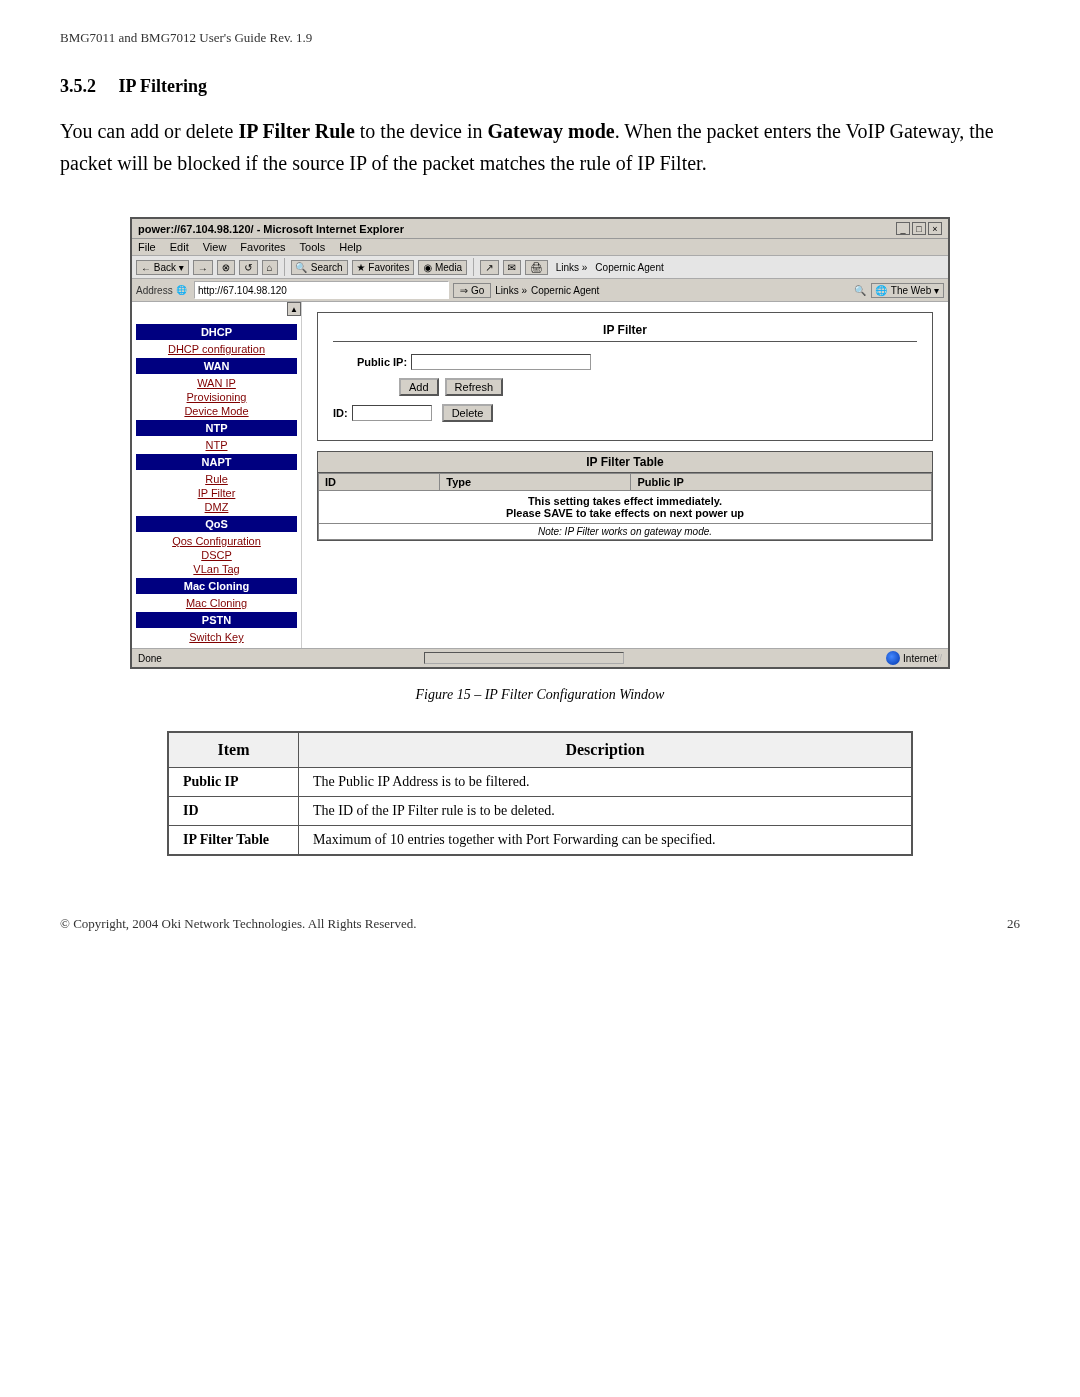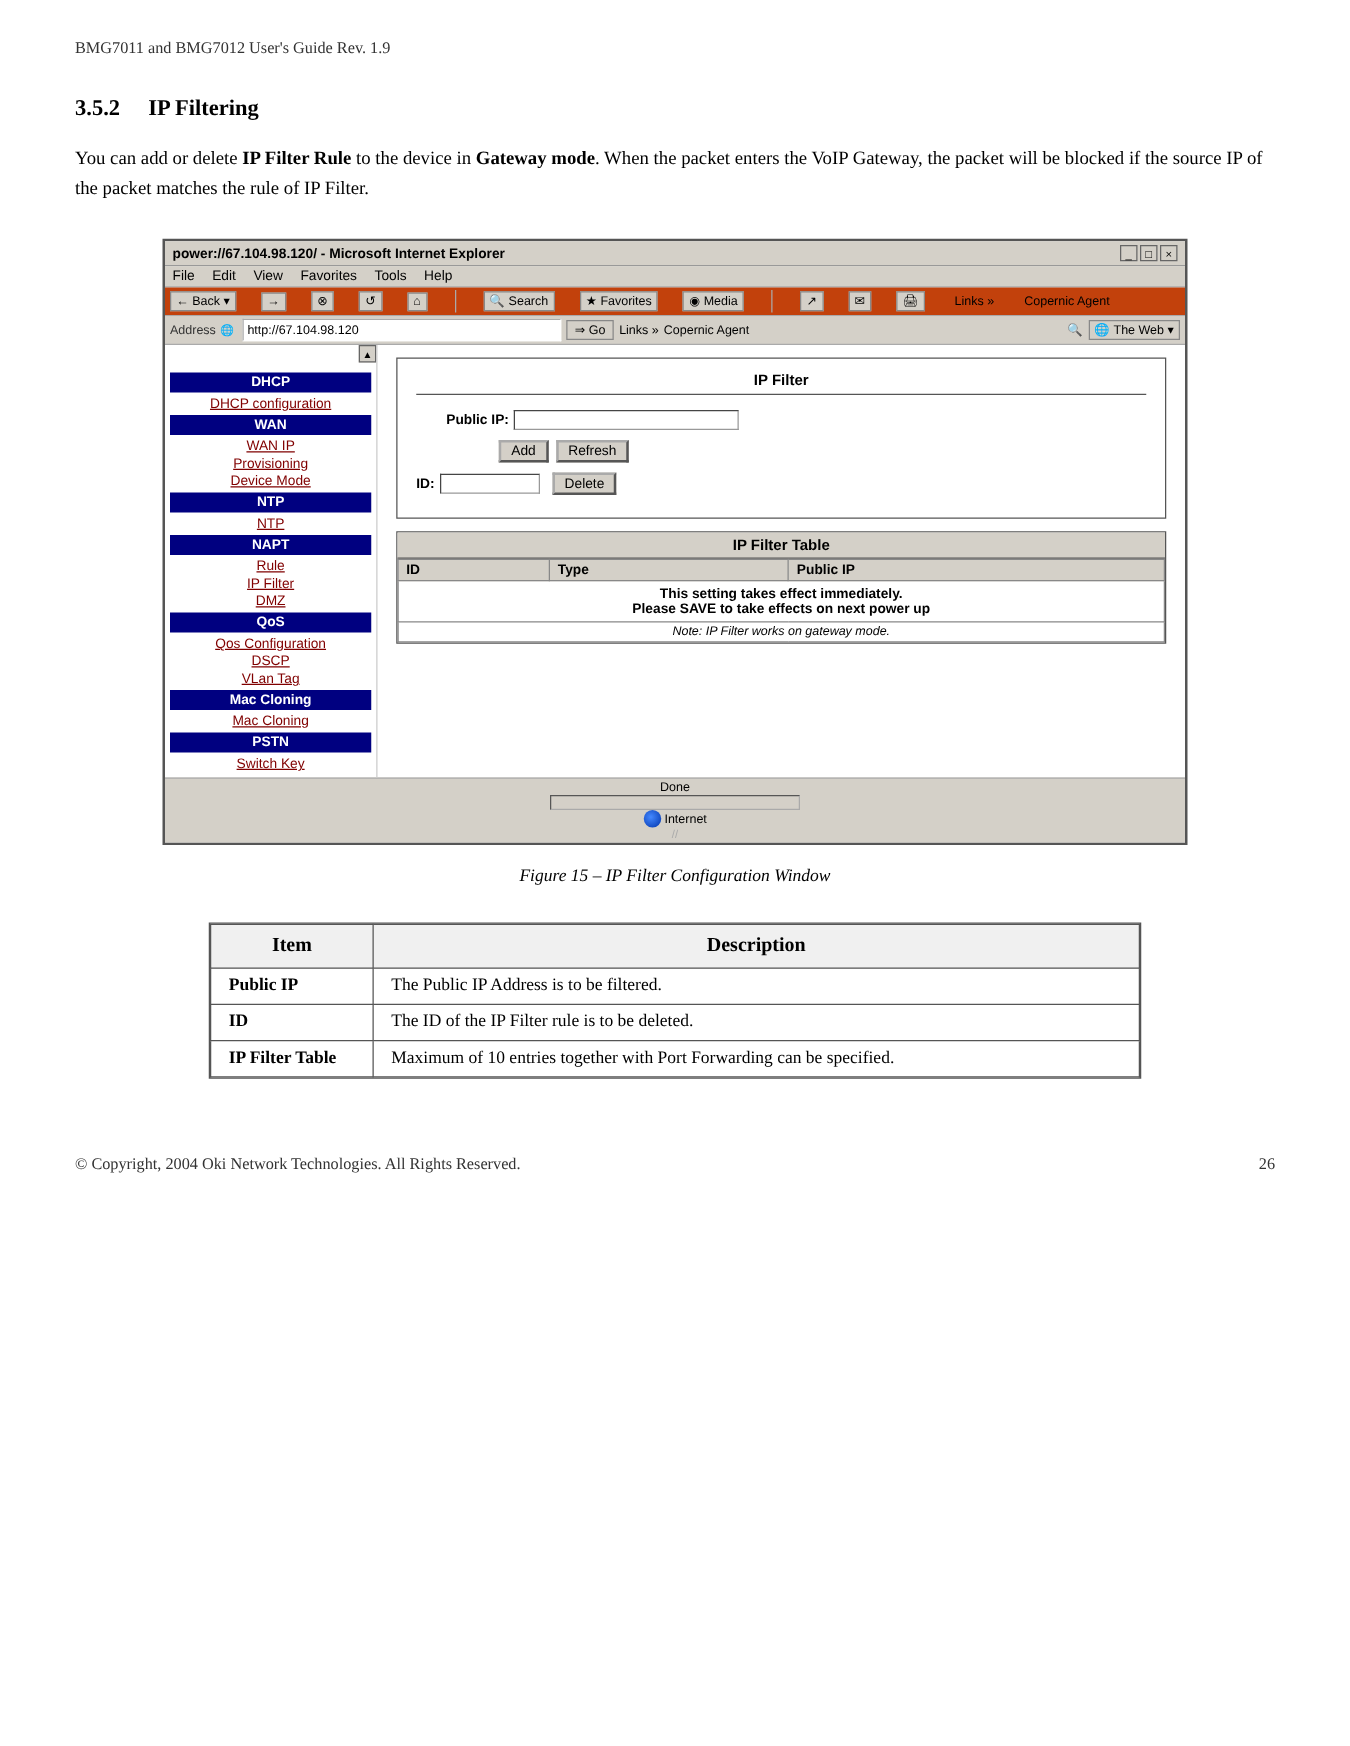--- a/index.html
+++ b/index.html
@@ -26,23 +26,23 @@
       font-size: 18px;
       font-weight: bold;
       margin-bottom: 18px;
     }
 
     .section-heading .section-num {
       margin-right: 18px;
     }
 
     .body-text {
-      font-size: 15px;
+      font-size: 20px;
       line-height: 1.6;
-      margin-bottom: 28px;
+      margin-bottom: 38px;
     }
 
     .body-text b {
       font-weight: bold;
     }
 
     
     .browser-window {
       border: 2px solid #555;
       width: 820px;
@@ -92,26 +92,26 @@
       gap: 14px;
       font-size: 11px;
     }
 
     .menu-item {
       cursor: pointer;
       color: #000;
     }
 
     .browser-toolbar {
-      background: #c2410c;
+      background: #e5e5e5;
       padding: 2px 4px;
       border-bottom: 1px solid #aaa;
       display: flex;
       align-items: center;
-      gap: 20px;
+      gap: 4px;
       font-size: 11px;
     }
 
     .toolbar-btn {
       background: #d4d0c8;
       border: 1px solid #888;
       padding: 1px 4px;
       font-size: 10px;
       cursor: pointer;
     }
@@ -328,21 +328,20 @@
 
     
     .browser-status-bar {
       background: #d4d0c8;
       border-top: 1px solid #aaa;
       padding: 2px 6px;
       display: flex;
       align-items: center;
       justify-content: space-between;
       font-size: 10px;
-      flex-direction: column;
     }
 
     .status-internet {
       display: flex;
       align-items: center;
       gap: 3px;
     }
 
     .internet-icon {
       width: 14px;

